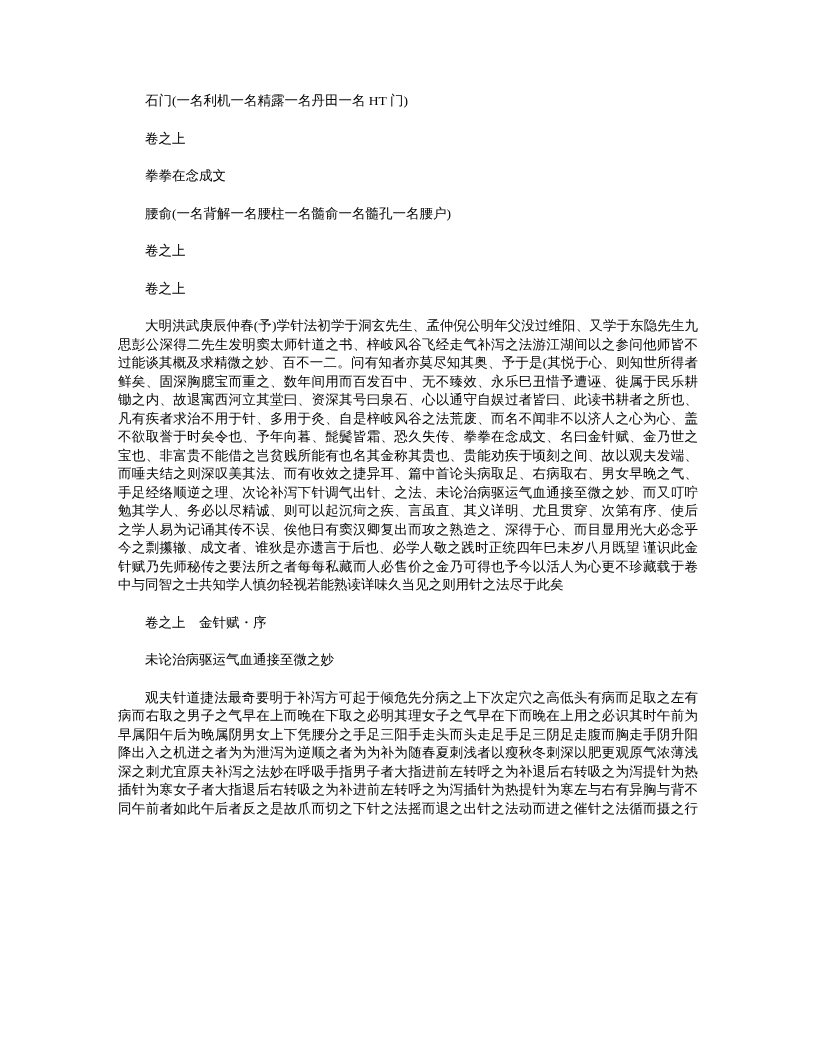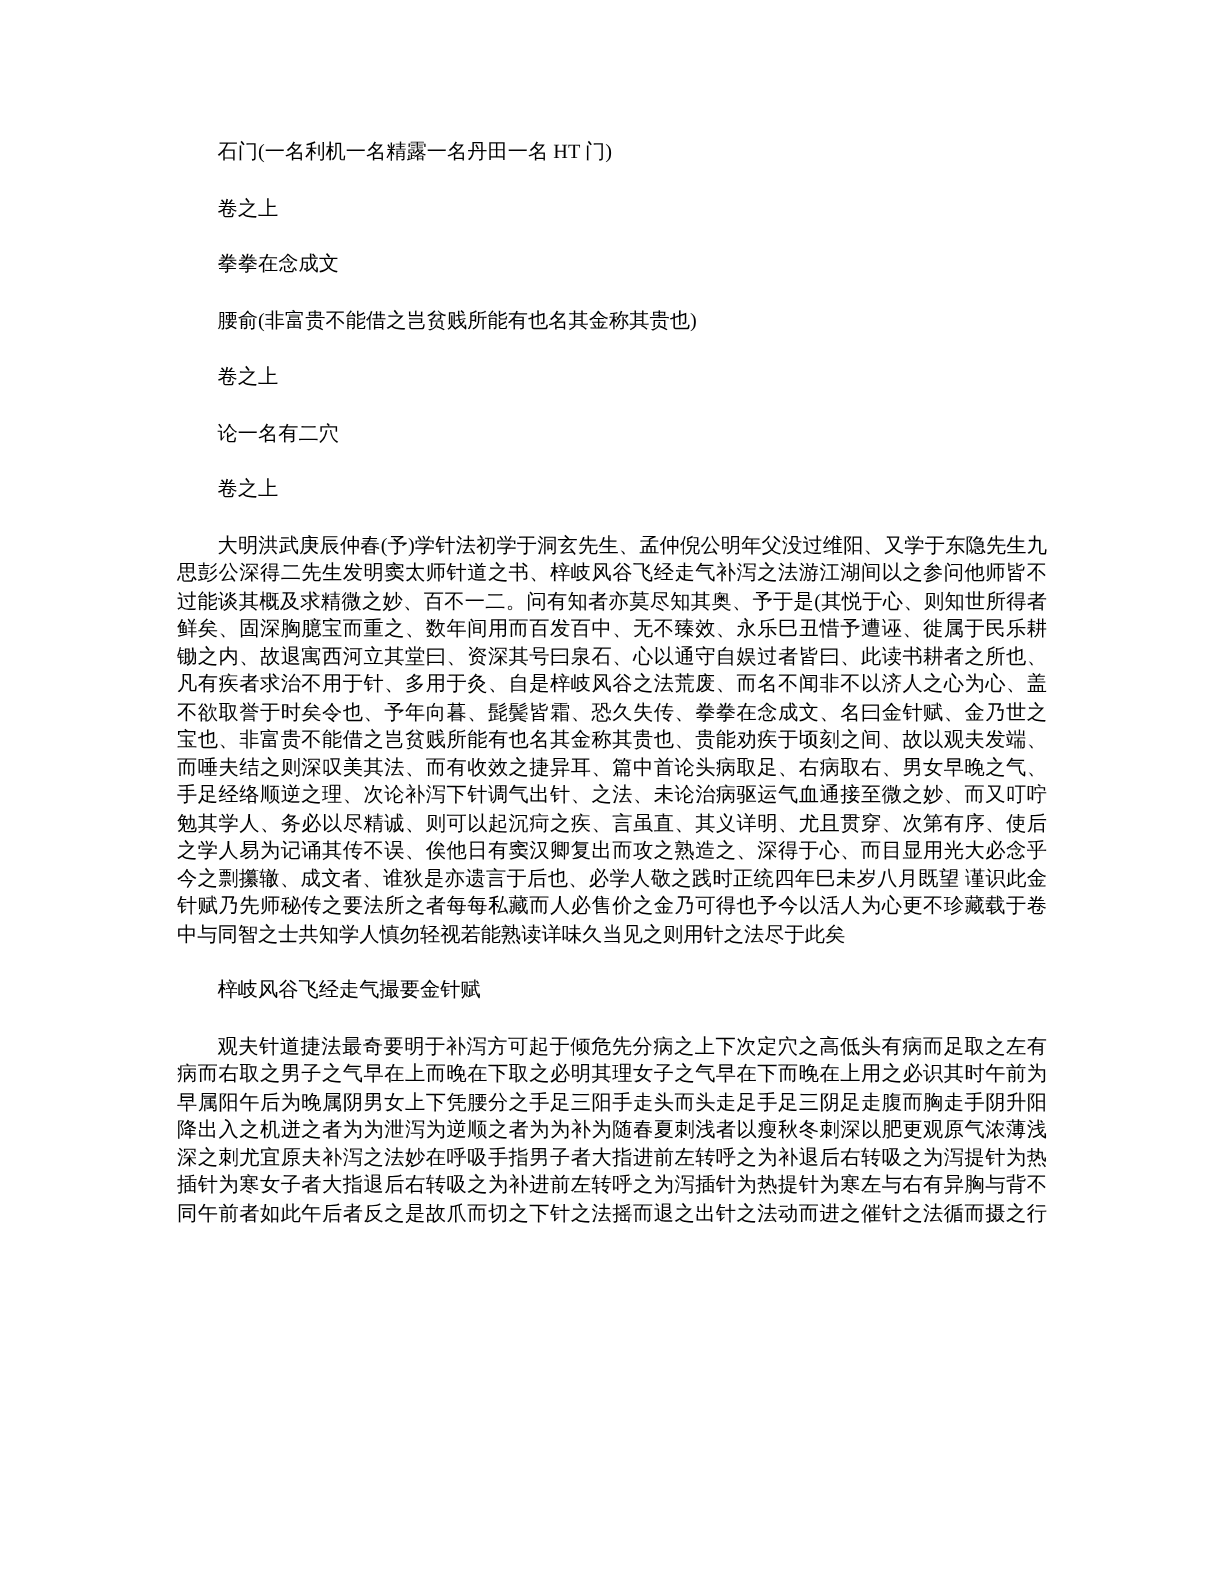--- a/index.html
+++ b/index.html
@@ -39,25 +39,25 @@
 </style>
 </head>
 <body>
 
 <div class="page">
   <div class="content">
 
     <p class="doc-line">石门(一名利机一名精露一名丹田一名 HT 门)</p>
     <p class="doc-line">卷之上</p>
     <p class="doc-line">拳拳在念成文</p>
-    <p class="doc-line">腰俞(非富贵不能借之岂贫贱所能有也名其金称其贵也)</p>
+    <p class="doc-line">腰俞(一名背解一名腰柱一名髓俞一名髓孔一名腰户)</p>
     <p class="doc-line">卷之上</p>
-    <p class="doc-line">论一名有二穴</p>
     <p class="doc-line">卷之上</p>
 
     <p class="doc-para">大明洪武庚辰仲春(予)学针法初学于洞玄先生、孟仲倪公明年父没过维阳、又学于东隐先生九思彭公深得二先生发明窦太师针道之书、梓岐风谷飞经走气补泻之法游江湖间以之参问他师皆不过能谈其概及求精微之妙、百不一二。问有知者亦莫尽知其奥、予于是(其悦于心、则知世所得者鲜矣、固深胸臆宝而重之、数年间用而百发百中、无不臻效、永乐巳丑惜予遭诬、徙属于民乐耕锄之内、故退寓西河立其堂曰、资深其号曰泉石、心以通守自娱过者皆曰、此读书耕者之所也、凡有疾者求治不用于针、多用于灸、自是梓岐风谷之法荒废、而名不闻非不以济人之心为心、盖不欲取誉于时矣令也、予年向暮、髭鬓皆霜、恐久失传、拳拳在念成文、名曰金针赋、金乃世之宝也、非富贵不能借之岂贫贱所能有也名其金称其贵也、贵能劝疾于顷刻之间、故以观夫发端、而唾夫结之则深叹美其法、而有收效之捷异耳、篇中首论头病取足、右病取右、男女早晚之气、手足经络顺逆之理、次论补泻下针调气出针、之法、未论治病驱运气血通接至微之妙、而又叮咛勉其学人、务必以尽精诚、则可以起沉疴之疾、言虽直、其义详明、尤且贯穿、次第有序、使后之学人易为记诵其传不误、俟他日有窦汉卿复出而攻之熟造之、深得于心、而目显用光大必念乎今之剽攥辙、成文者、谁狄是亦遗言于后也、必学人敬之践时正统四年巳未岁八月既望 谨识此金针赋乃先师秘传之要法所之者每每私藏而人必售价之金乃可得也予今以活人为心更不珍藏载于卷中与同智之士共知学人慎勿轻视若能熟读详味久当见之则用针之法尽于此矣</p>
 
-    <p class="doc-line">梓岐风谷飞经走气撮要金针赋</p>
+    <p class="doc-line">卷之上　金针赋・序</p>
+    <p class="doc-line">未论治病驱运气血通接至微之妙</p>
 
     <p class="doc-para">观夫针道捷法最奇要明于补泻方可起于倾危先分病之上下次定穴之高低头有病而足取之左有病而右取之男子之气早在上而晚在下取之必明其理女子之气早在下而晚在上用之必识其时午前为早属阳午后为晚属阴男女上下凭腰分之手足三阳手走头而头走足手足三阴足走腹而胸走手阴升阳降出入之机迸之者为为泄泻为逆顺之者为为补为随春夏刺浅者以瘦秋冬刺深以肥更观原气浓薄浅深之刺尤宜原夫补泻之法妙在呼吸手指男子者大指进前左转呼之为补退后右转吸之为泻提针为热插针为寒女子者大指退后右转吸之为补进前左转呼之为泻插针为热提针为寒左与右有异胸与背不同午前者如此午后者反之是故爪而切之下针之法摇而退之出针之法动而进之催针之法循而摄之行气之法搓则去病弹则补虚肚腹盘旋扪为穴闭沉重豆许曰按轻浮豆许曰提一十四法</p>
 
   </div>
 </div>
 
 </body></html>

